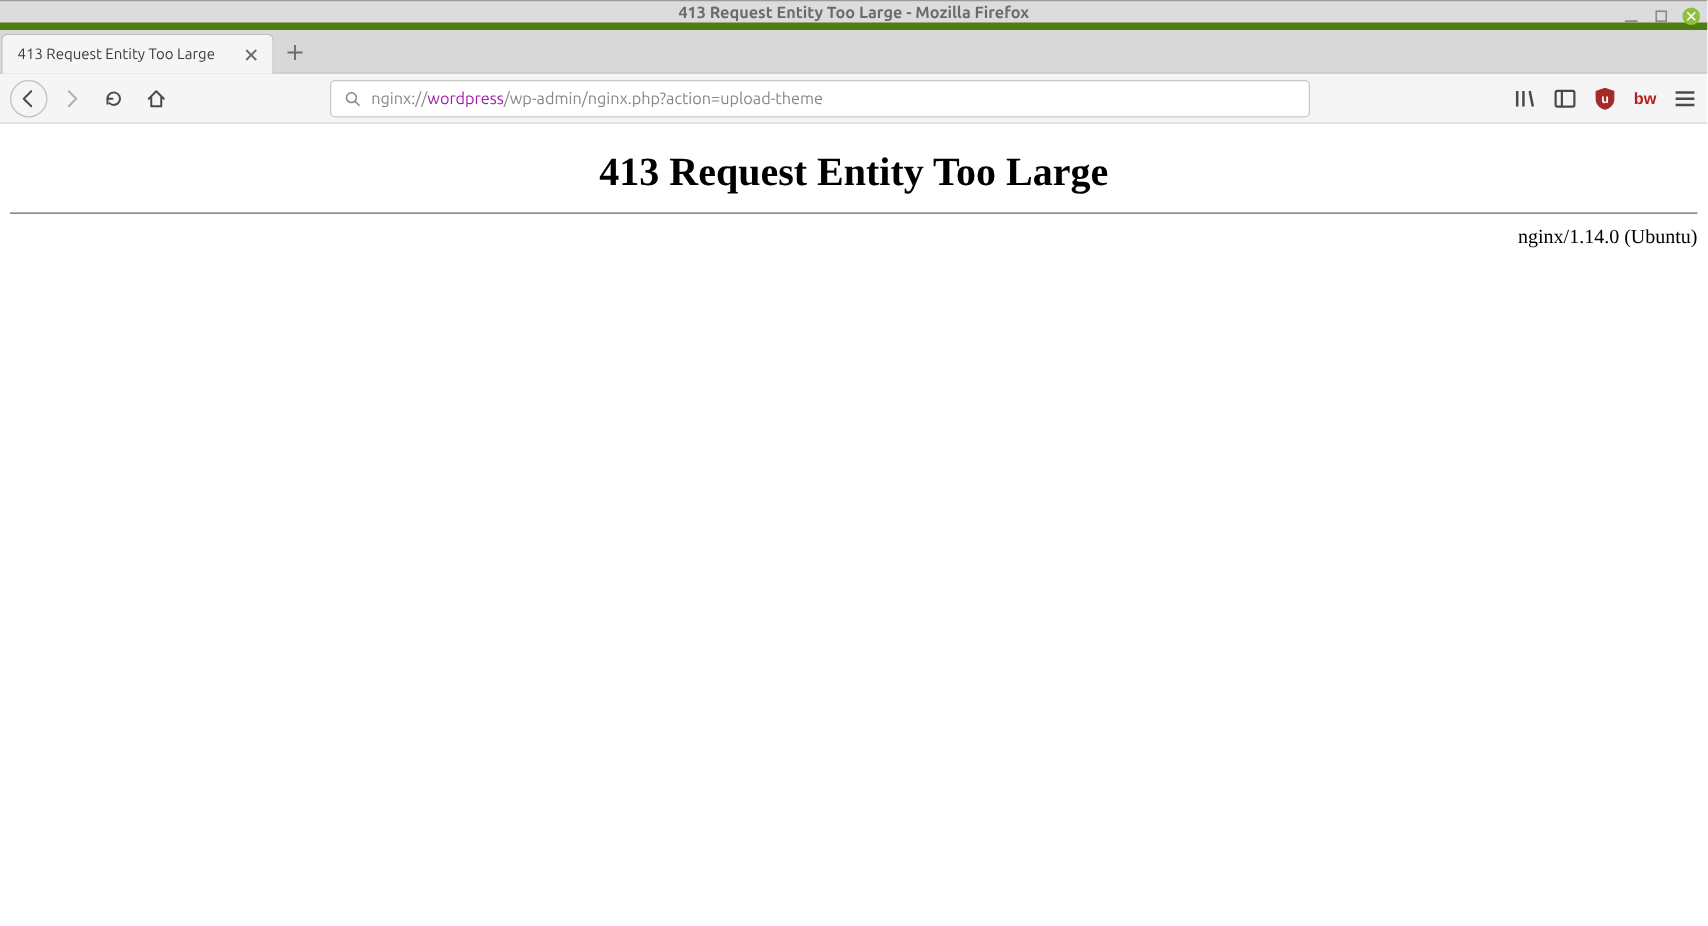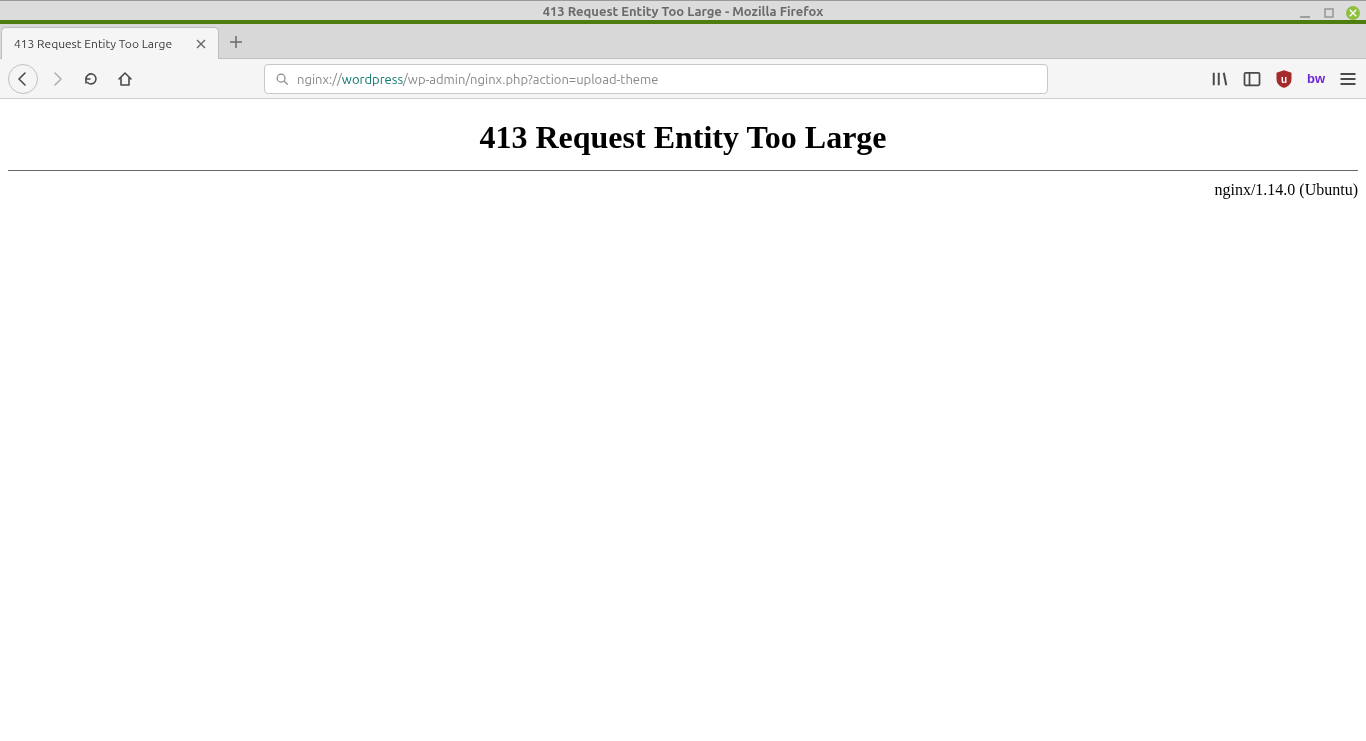--- a/index.html
+++ b/index.html
@@ -9,21 +9,21 @@
       background: #ffffff;
       width: 1366px;
       height: 741px;
       overflow: hidden;
     }
 
     .window-titlebar {
       height: 24px;
       background: #dcdcdc;
       border-top: 1px solid #9a9a9a;
-      border-bottom: 4px solid #4d7c0f;
+      border-bottom: 6px solid #4d7c0f;
       display: flex;
       align-items: center;
       position: relative;
     }
     .window-title {
       flex: 1;
       text-align: center;
       font-size: 13px;
       font-weight: bold;
       color: #6a6a6a;
@@ -138,21 +138,21 @@
       border-radius: 4px;
       display: flex;
       align-items: center;
       padding: 0 10px;
       margin: 0 150px 0 120px;
       color: #888;
       font-size: 13px;
     }
     .urlbar svg { width: 14px; height: 14px; margin-right: 8px; }
     .url-text { flex: 1; white-space: nowrap; overflow: hidden; }
-    .url-dark { color: #0f766e; }
+    .url-dark { color: #a21caf; }
 
     .right-icons {
       display: flex;
       align-items: center;
       gap: 12px;
       margin-left: 8px;
     }
     .ext-icon {
       width: 20px;
       height: 20px;
@@ -276,21 +276,21 @@
           <rect x="2" y="3" width="12" height="10" rx="1" fill="none" stroke="currentColor" stroke-width="1.4"></rect>
           <line x1="6" y1="3" x2="6" y2="13" stroke="currentColor" stroke-width="1.4"></line>
         </svg>
     </div>
     <div class="ext-icon">
       <svg viewBox="0 0 16 16">
           <path d="M8 1 L14 3 V8 C14 12 11 14.5 8 15 C5 14.5 2 12 2 8 V3 Z" fill="#a52a2a"></path>
           <text x="8" y="11" text-anchor="middle" font-size="8" fill="#fff" font-weight="bold" font-family="sans-serif">u</text>
         </svg>
     </div>
-    <div class="ext-icon" style="color:#6d28d9;font-weight:bold;font-size:13px;font-family:sans-serif;">bw</div>
+    <div class="ext-icon" style="color:#b91c1c;font-weight:bold;font-size:13px;font-family:sans-serif;">bw</div>
     <div class="ext-icon">
       <svg viewBox="0 0 16 16">
           <line x1="2" y1="4" x2="14" y2="4" stroke="currentColor" stroke-width="1.6"></line>
           <line x1="2" y1="8" x2="14" y2="8" stroke="currentColor" stroke-width="1.6"></line>
           <line x1="2" y1="12" x2="14" y2="12" stroke="currentColor" stroke-width="1.6"></line>
         </svg>
     </div>
   </div>
 </div>
 

